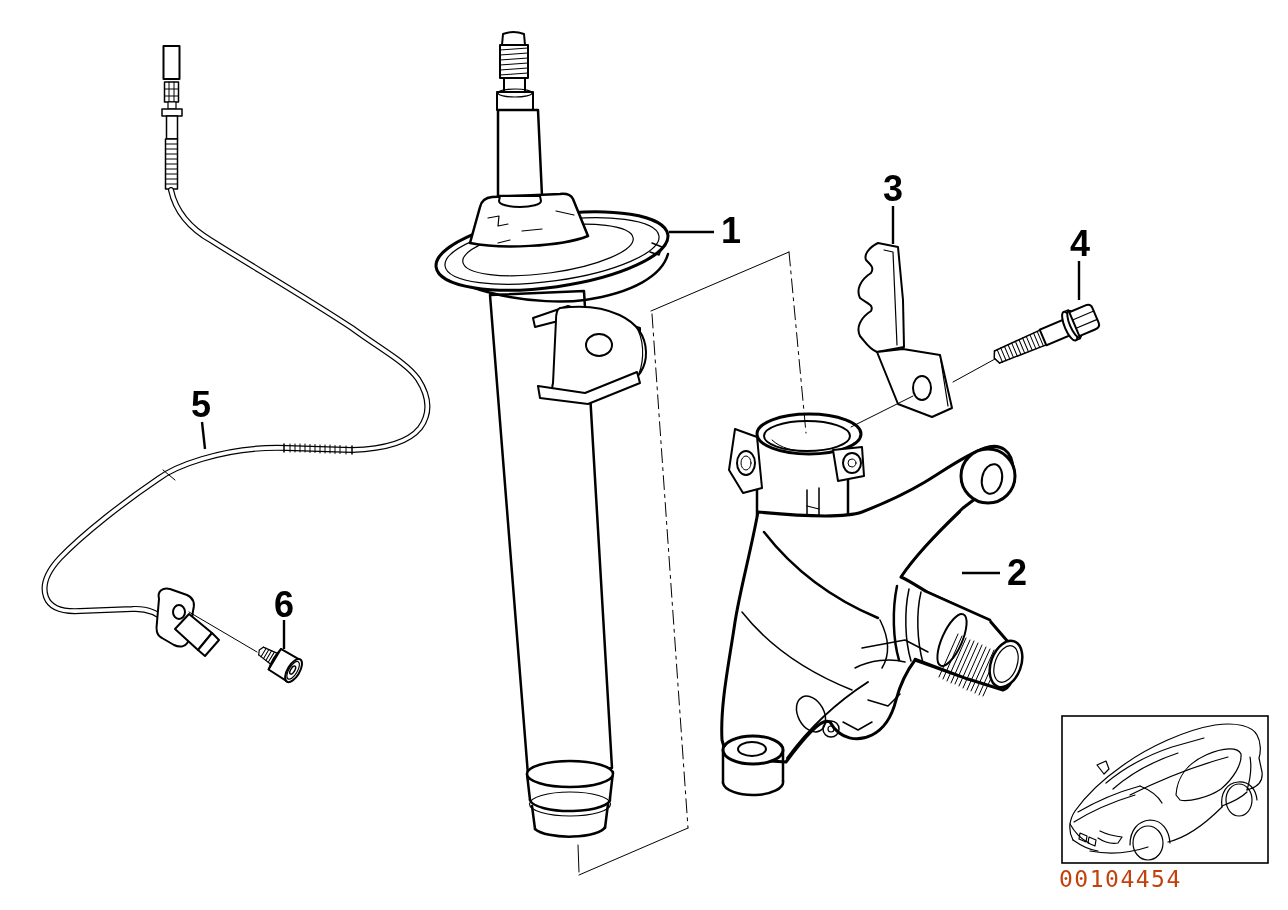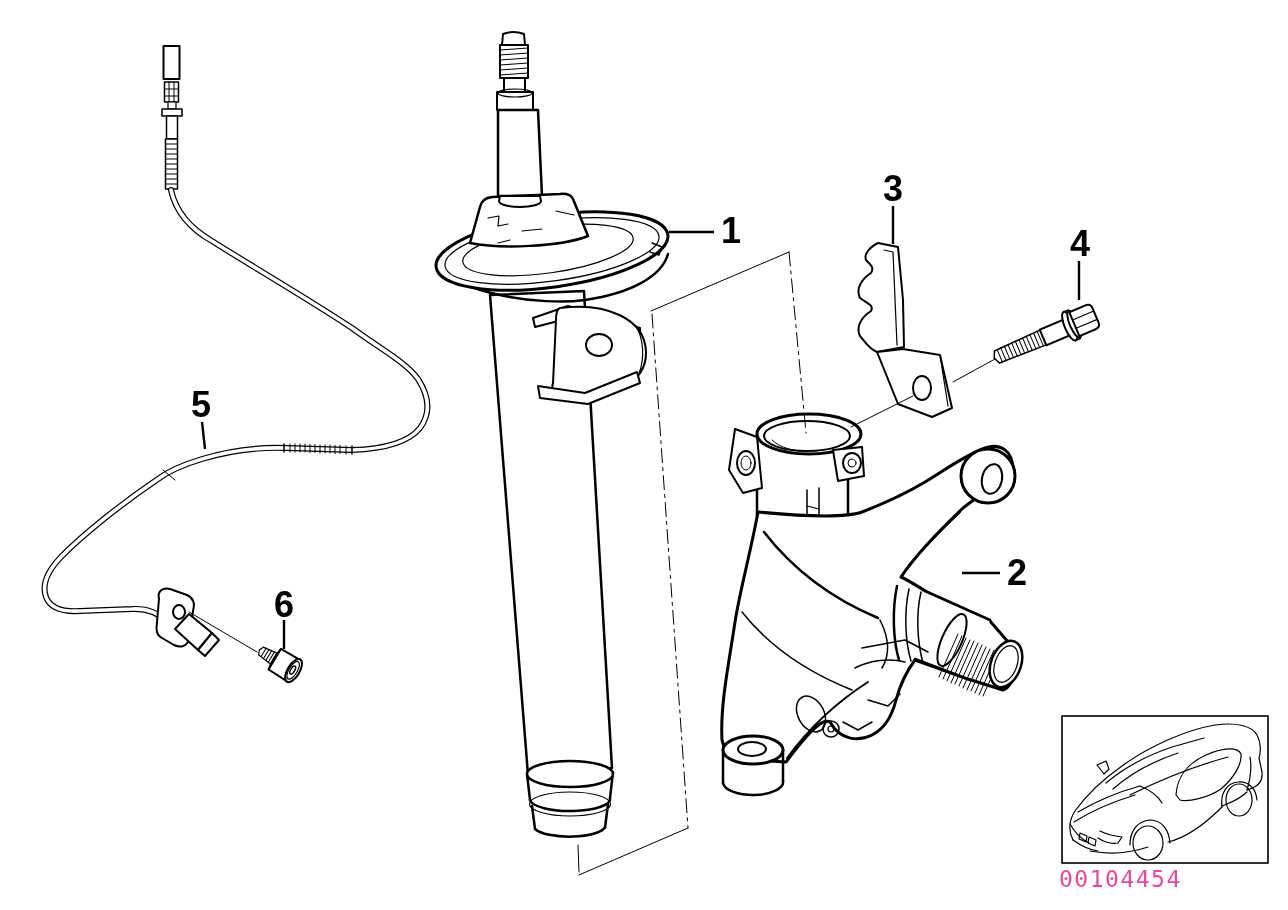--- a/index.html
+++ b/index.html
@@ -18,21 +18,21 @@
   .wf {fill:#ffffff}
   .dd {stroke-dasharray:14 5 3 5}
   .callout{
     position:absolute;transform:translate(-50%,-50%);
     font-size:36px;font-weight:bold;color:#000;line-height:1;
     user-select:none;cursor:pointer;
   }
   #idcode{
     position:absolute;left:1059px;top:866px;
     font-family:"DejaVu Sans Mono", monospace;
-    font-size:23px;font-weight:normal;color:#ec4899;letter-spacing:1.5px;
+    font-size:23px;font-weight:normal;color:#c2410c;letter-spacing:1.5px;
   }
 </style>
 </head>
 <body>
 
 <div class="canvas">
 
 <svg class="diagram" width="1288" height="910" viewBox="0 0 1288 910">
 
   <g>

